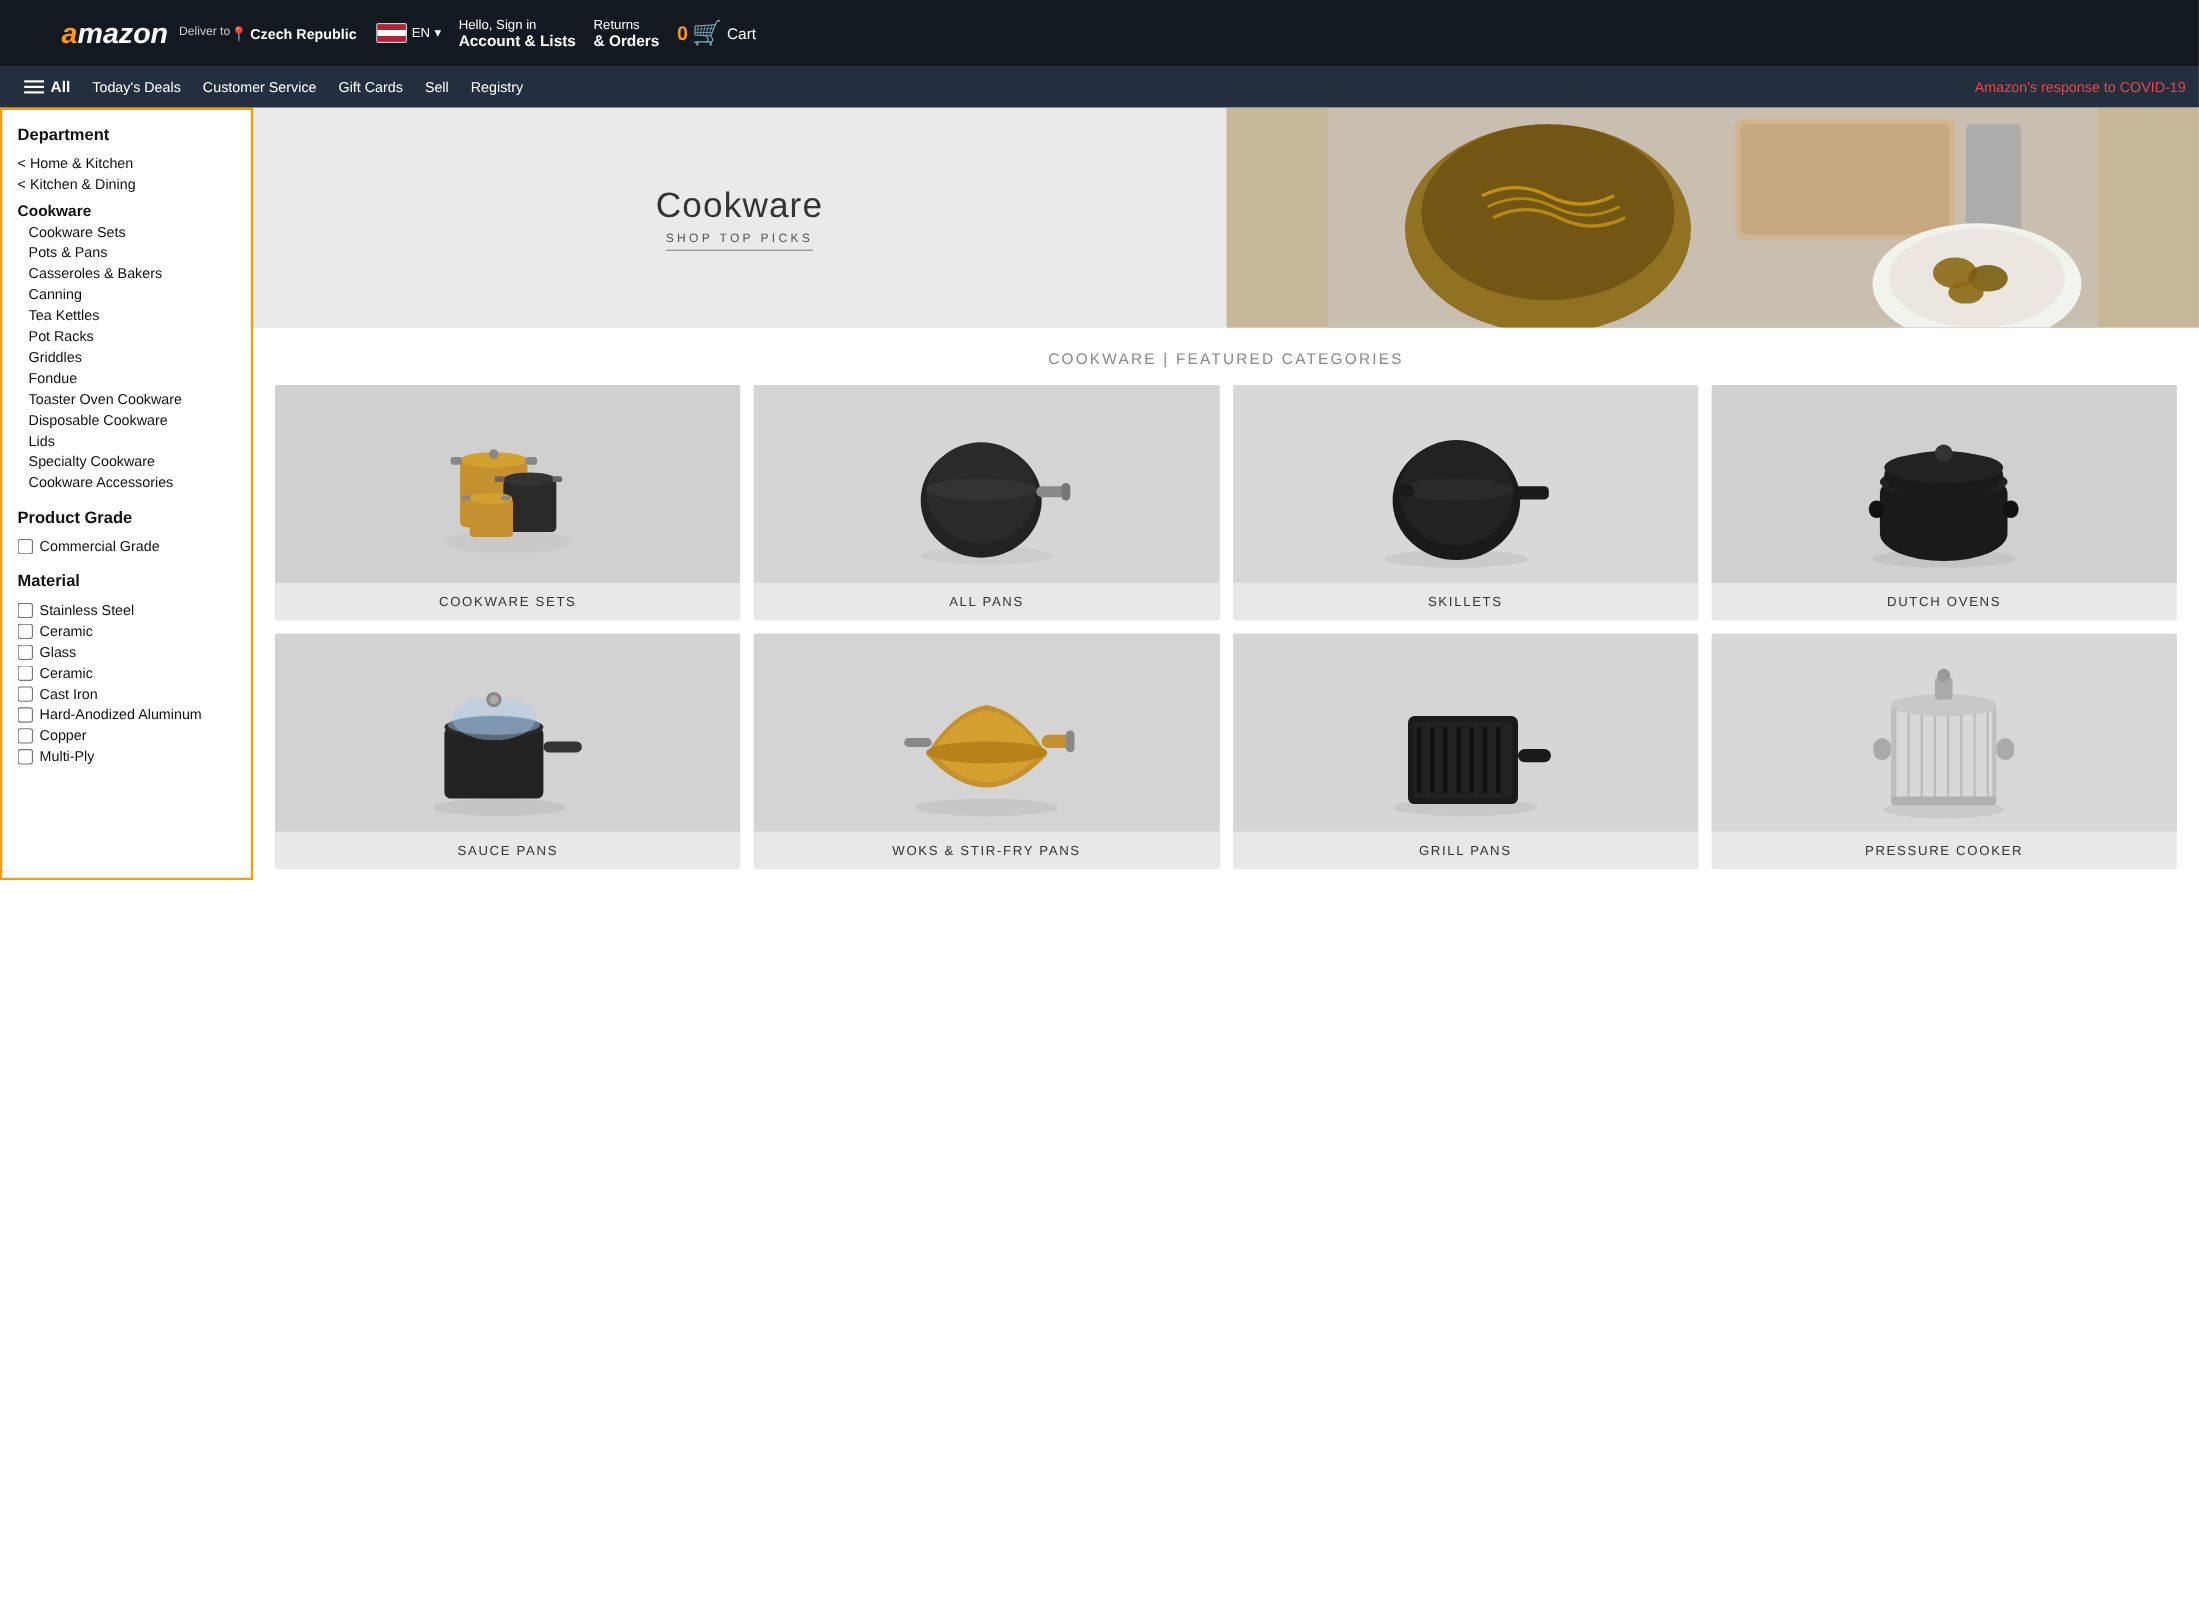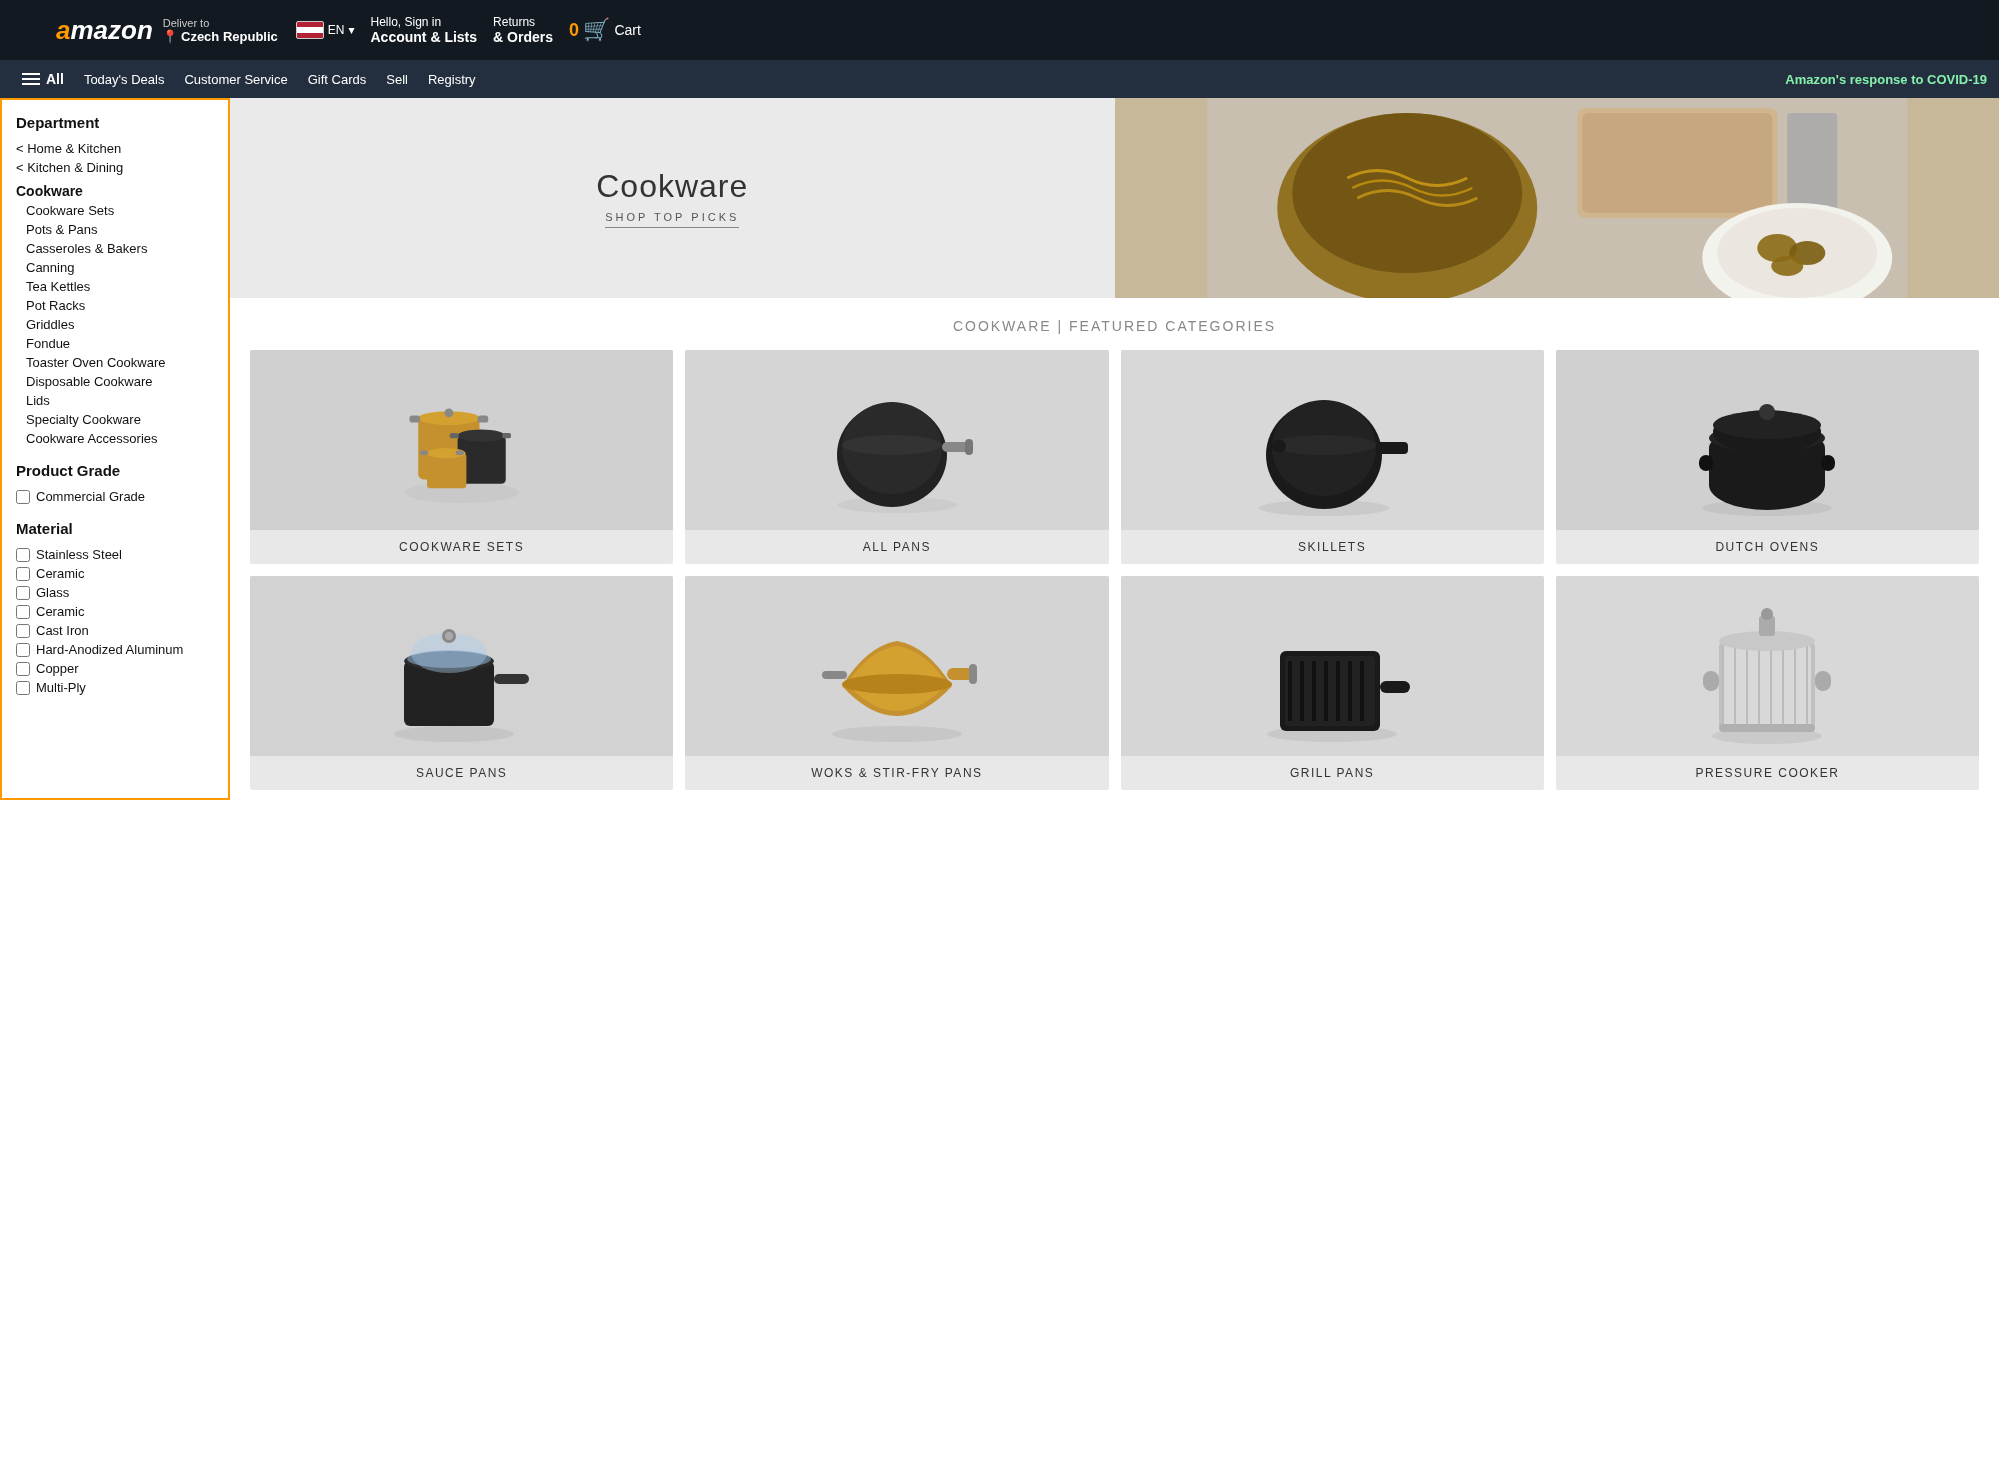--- a/index.html
+++ b/index.html
@@ -2,41 +2,41 @@
 <html><head>
   <meta charset="utf-8">
   <style>
     * { margin: 0; padding: 0; box-sizing: border-box; }
     body { font-family: Arial, sans-serif; background: #fff; font-size: 14px; color: #111; }
 
     
     .header { background: #131921; display: flex; align-items: center; padding: 8px 12px; gap: 10px; height: 60px; }
     .logo { color: #fff; font-size: 26px; font-weight: bold; font-style: italic; white-space: nowrap; margin-left: 44px; }
     .logo span { color: #FF9900; }
-    .deliver-to { color: #ccc; font-size: 11px; display: flex; flex-direction: column; align-items: flex-start; cursor: pointer; min-width: 110px; }
+    .deliver-to { color: #ccc; font-size: 11px; display: flex; flex-direction: row; align-items: flex-start; cursor: pointer; min-width: 110px; }
     .deliver-to .label { font-size: 11px; color: #ccc; }
     .deliver-to .location { color: #fff; font-weight: bold; font-size: 13px; display: flex; align-items: center; gap: 2px; }
     .search-bar { display: flex; flex: 1; height: 40px; border-radius: 4px; overflow: hidden; }
     .search-category { background: #e3e6e6; border: none; padding: 0 8px; font-size: 12px; cursor: pointer; white-space: nowrap; border-right: 1px solid #cdcdcd; border-radius: 4px 0 0 4px; display: flex; align-items: center; gap: 4px; }
     .search-input { flex: 1; border: none; padding: 0 12px; font-size: 15px; outline: none; }
     .search-btn { background: #FF9900; border: none; width: 45px; cursor: pointer; display: flex; align-items: center; justify-content: center; border-radius: 0 4px 4px 0; }
     .search-btn svg { width: 20px; height: 20px; fill: #131921; }
     .header-right { display: flex; align-items: center; gap: 16px; margin-left: 8px; }
     .flag-lang { display: flex; align-items: center; gap: 4px; color: #fff; cursor: pointer; font-size: 12px; }
     .flag { width: 28px; height: 18px; background: linear-gradient(to bottom, #b22234 33%, #fff 33%, #fff 66%, #b22234 66%); border: 1px solid #ccc; border-radius: 2px; font-size: 8px; display: flex; align-items: center; justify-content: center; color: transparent; }
     .header-link { color: #fff; cursor: pointer; font-size: 12px; white-space: nowrap; }
     .header-link strong { display: block; font-size: 14px; }
     .cart { display: flex; align-items: center; gap: 4px; color: #fff; cursor: pointer; position: relative; }
     .cart-count { color: #FF9900; font-weight: bold; font-size: 18px; }
 
     
     .navbar { background: #232f3e; display: flex; align-items: center; padding: 0 12px; height: 38px; }
     .nav-all { display: flex; align-items: center; gap: 6px; color: #fff; font-weight: bold; font-size: 14px; padding: 8px 10px; cursor: pointer; }
     .nav-item { color: #fff; font-size: 13px; padding: 8px 10px; cursor: pointer; white-space: nowrap; }
-    .nav-covid { color: #86efac; font-size: 13px; margin-left: auto; font-weight: bold; cursor: pointer; }
+    .nav-covid { color: #ef4444; font-size: 13px; margin-left: auto; font-weight: normal; cursor: pointer; }
 
     
     .main { display: flex; }
 
     
     .sidebar { width: 230px; min-width: 230px; border: 2px solid #FF9900; padding: 14px; background: #fff; }
     .sidebar-section-title { font-weight: bold; font-size: 15px; margin-bottom: 8px; margin-top: 14px; }
     .sidebar-section-title:first-child { margin-top: 0; }
     .sidebar-link { display: block; font-size: 13px; color: #111; cursor: pointer; padding: 2px 0; }
     .sidebar-link.sub { padding-left: 10px; }

